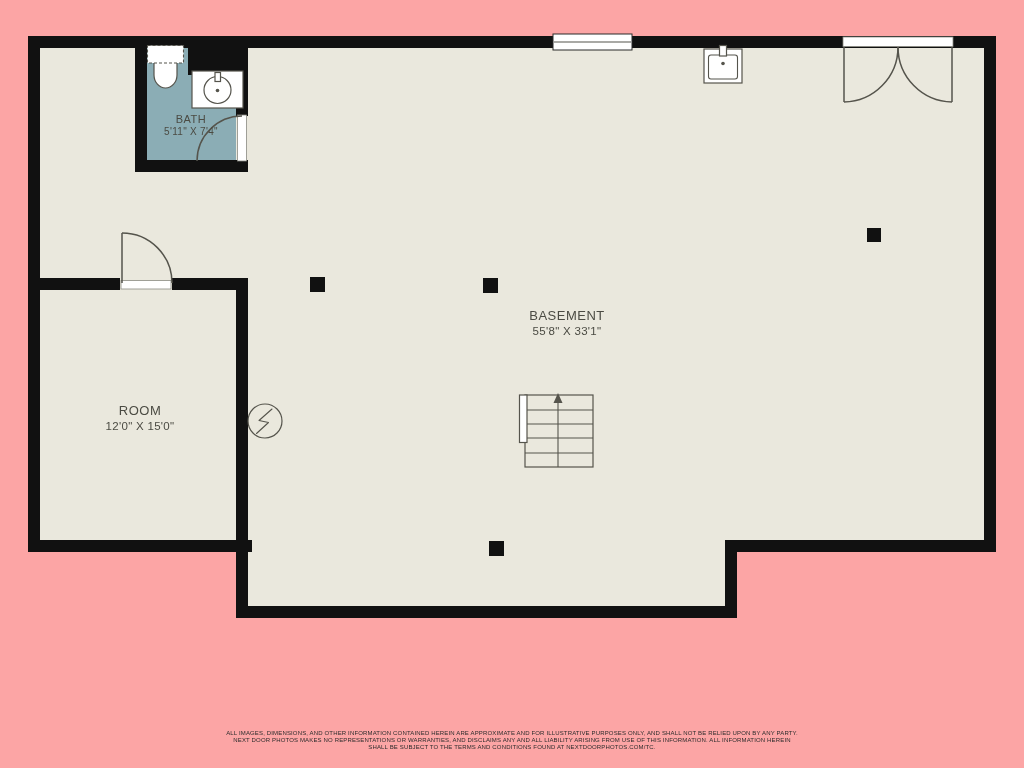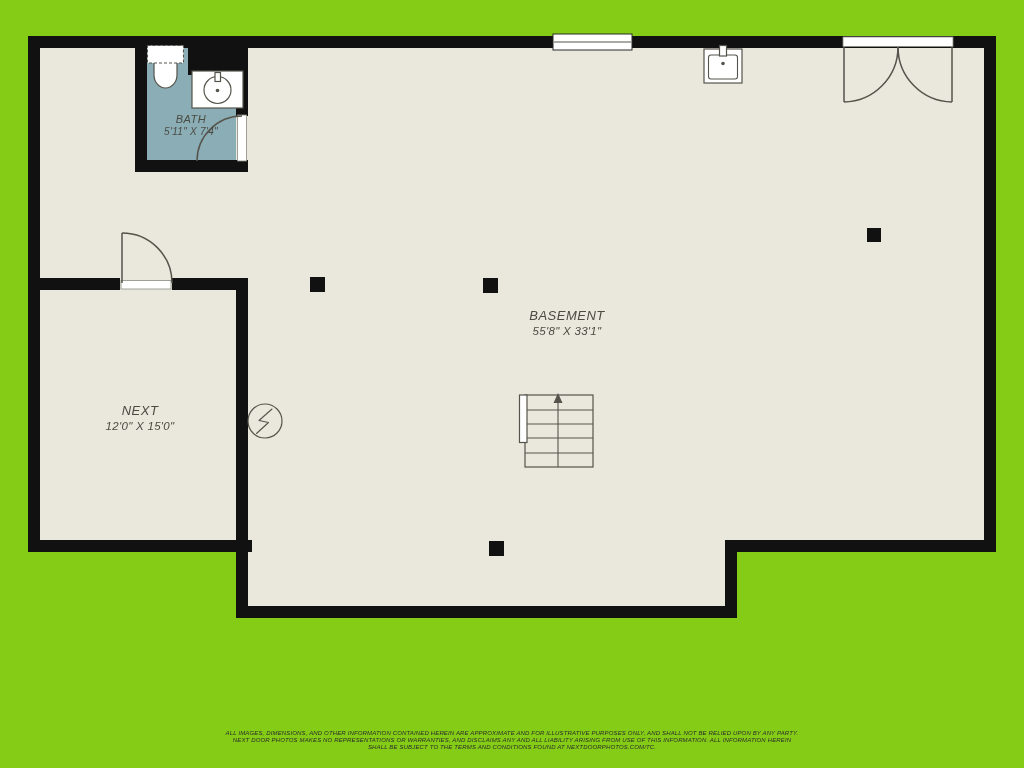--- a/index.html
+++ b/index.html
@@ -1,17 +1,17 @@
 <!DOCTYPE html>
 <html style="--wall: #111111; --floor: #eae8dd; --bath-floor: #8badb5; --line: #55544c; --label: #4b4b43;"><head>
 <meta charset="utf-8">
 <style>
   html,body{margin:0;padding:0;background:#fff;}
-  .stage{position:relative;width:1024px;height:768px;background:#84cc16;overflow:hidden;
-         font-family:"Liberation Sans",sans-serif;font-style:italic;}
+  .stage{position:relative;width:1024px;height:768px;background:#fca5a5;overflow:hidden;
+         font-family:"Liberation Sans",sans-serif;}
   .floor{position:absolute;background:var(--floor,#eae8dd);}
   .floor.bath{background:var(--bath-floor,#8badb5);}
   .wall{position:absolute;background:var(--wall,#111111);}
   .post{position:absolute;background:var(--wall,#111111);}
   svg.overlay{position:absolute;left:0;top:0;pointer-events:none;}
   .ln{stroke:var(--line,#55544c);fill:none;stroke-width:1.5;}
   .ln-thin{stroke:var(--line,#55544c);fill:none;stroke-width:1.1;}
   .fixw{fill:#ffffff;stroke:var(--line,#55544c);stroke-width:1.2;}
   .fixfloor{fill:var(--floor,#eae8dd);stroke:var(--line,#55544c);stroke-width:1.2;}
   .thresh{fill:#ffffff;stroke:#8a8a82;stroke-width:0.8;}
@@ -117,21 +117,21 @@
       <path class="ln-thin" d="M 272 409 L 259 420.5 L 268.5 422.5 L 256.5 433.5" stroke-linejoin="round" stroke-linecap="round"></path>
     </g>
   </svg>
 
   <div class="label small" style="left:191px;top:113px;">
     <div class="room-name">BATH</div>
     <div class="room-dims">5'11" X 7'4"</div>
   </div>
 
   <div class="label" style="left:140px;top:403px;">
-    <div class="room-name">NEXT</div>
+    <div class="room-name">ROOM</div>
     <div class="room-dims">12'0" X 15'0"</div>
   </div>
 
   <div class="label" style="left:567px;top:308px;">
     <div class="room-name">BASEMENT</div>
     <div class="room-dims">55'8" X 33'1"</div>
   </div>
 
   <div class="disclaimer">
     <div>ALL IMAGES, DIMENSIONS, AND OTHER INFORMATION CONTAINED HEREIN ARE APPROXIMATE AND FOR ILLUSTRATIVE PURPOSES ONLY, AND SHALL NOT BE RELIED UPON BY ANY PARTY.</div>

